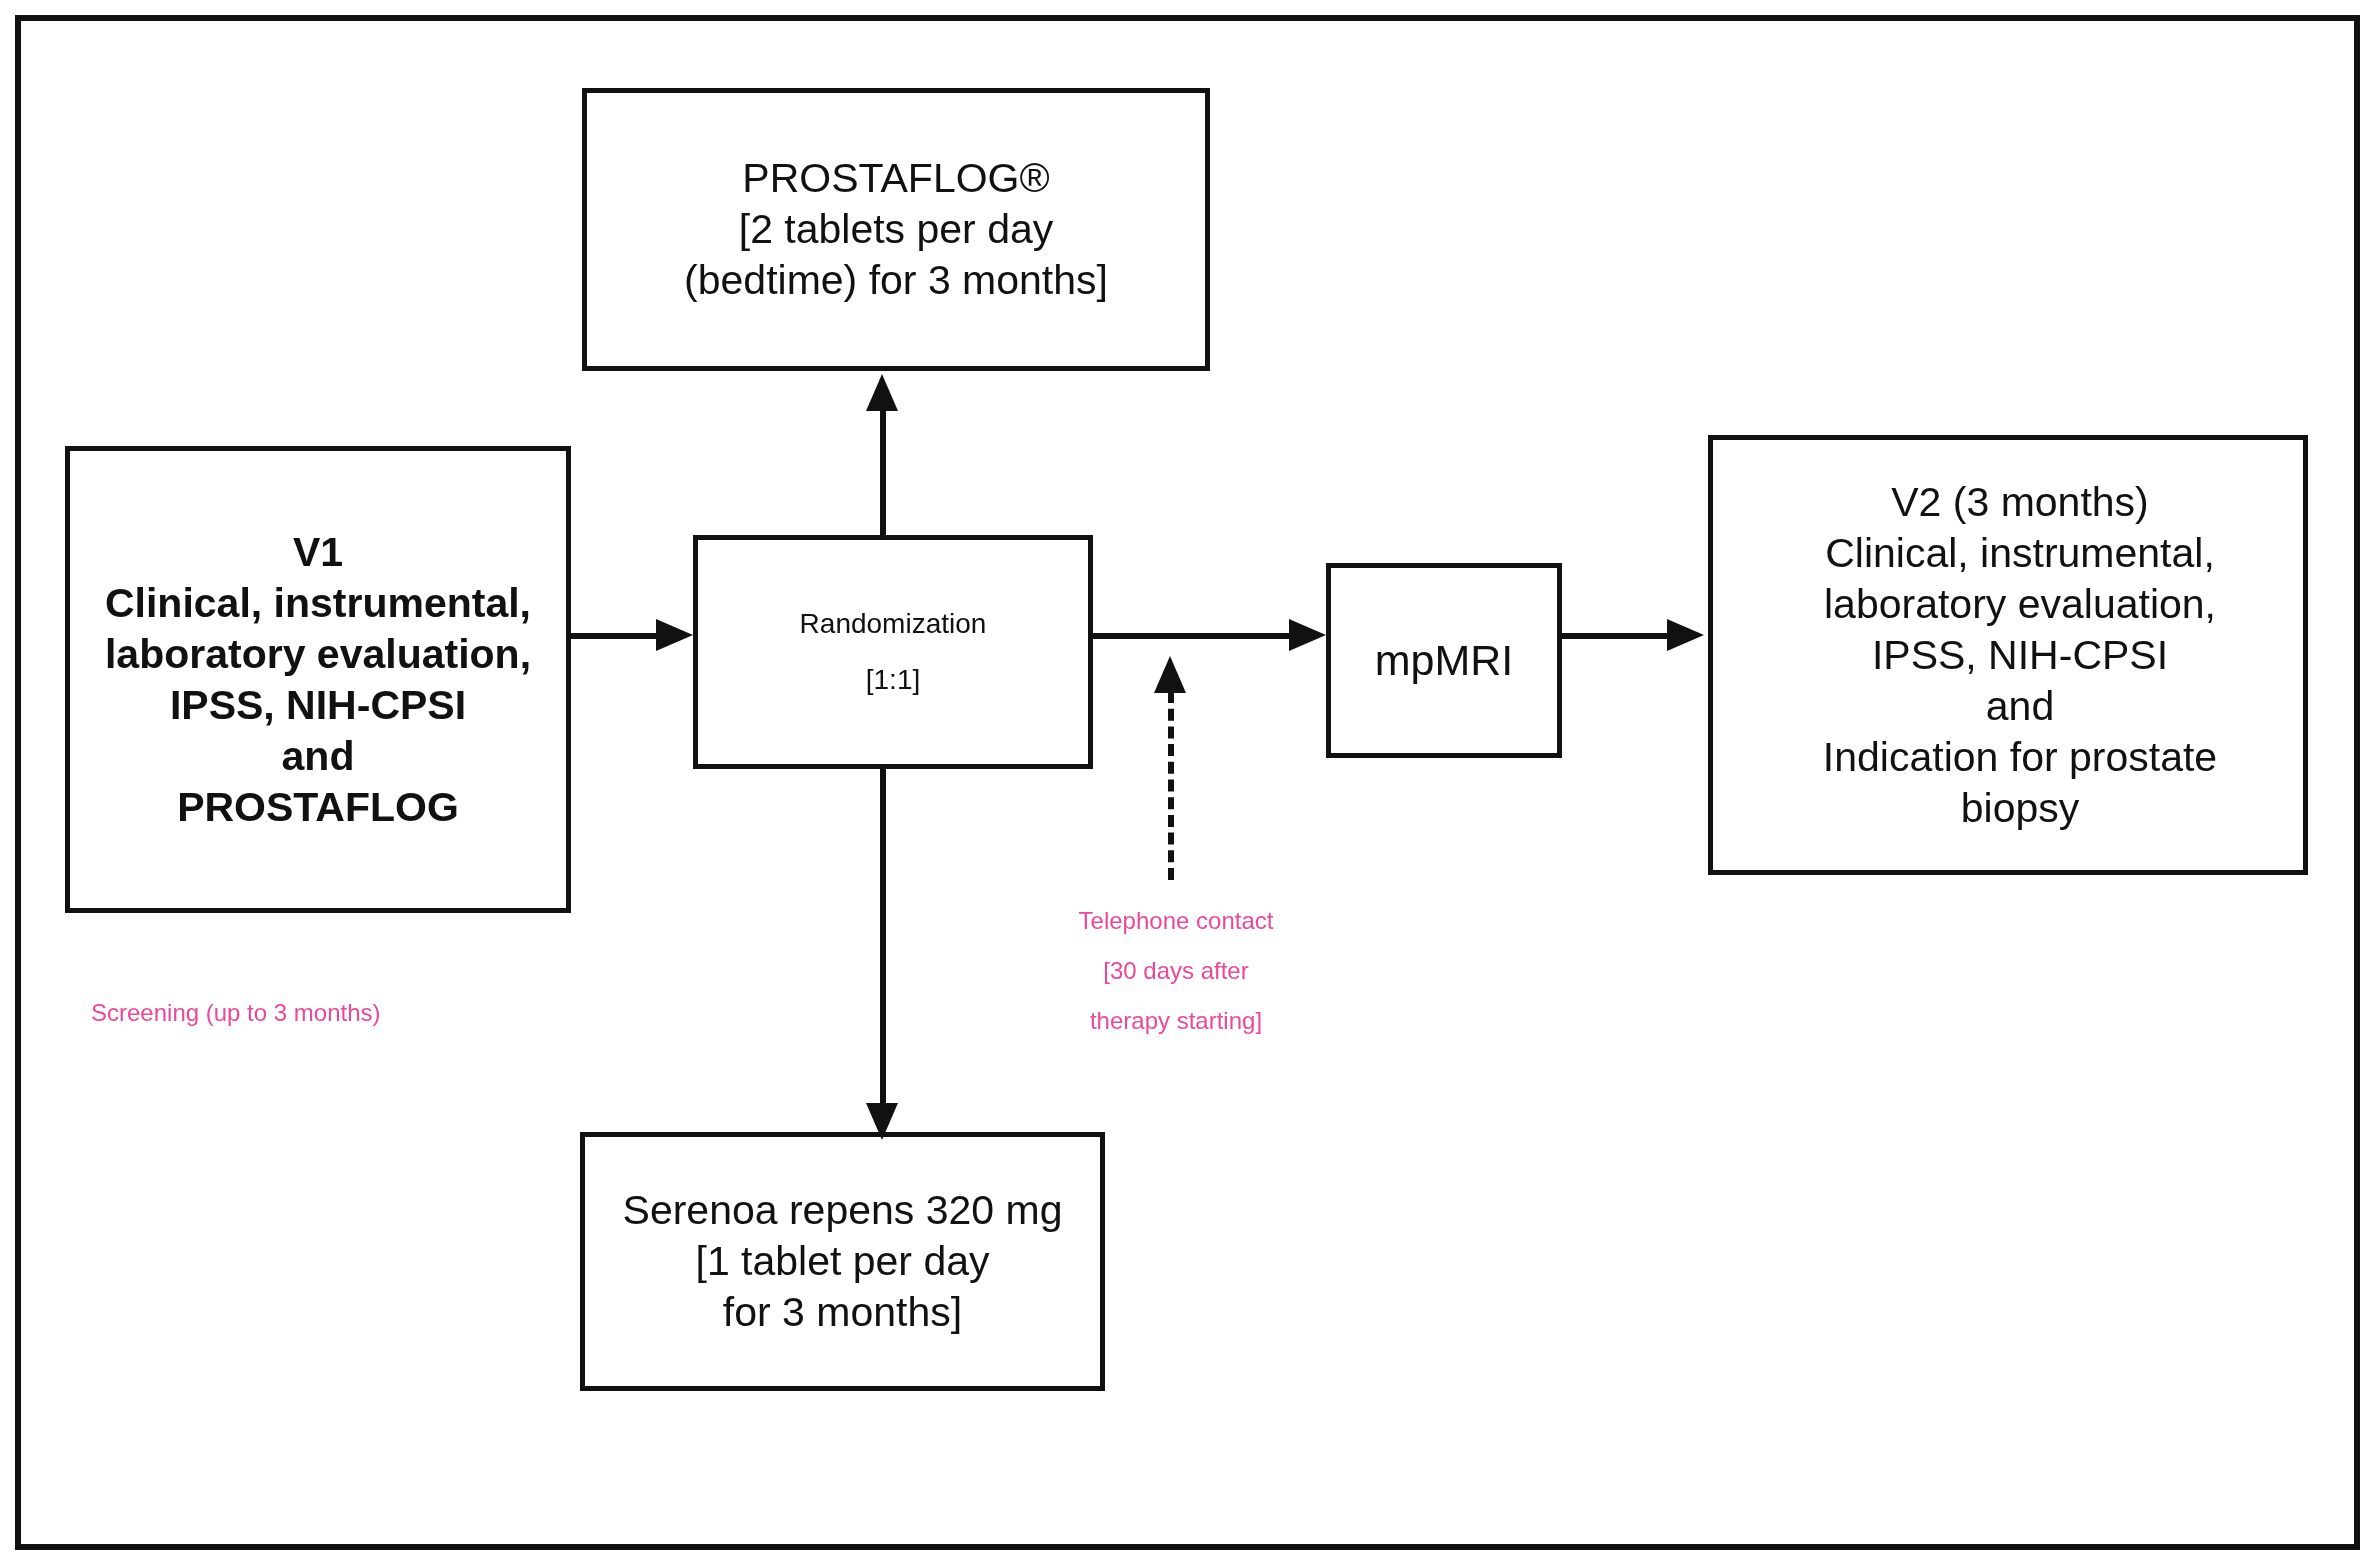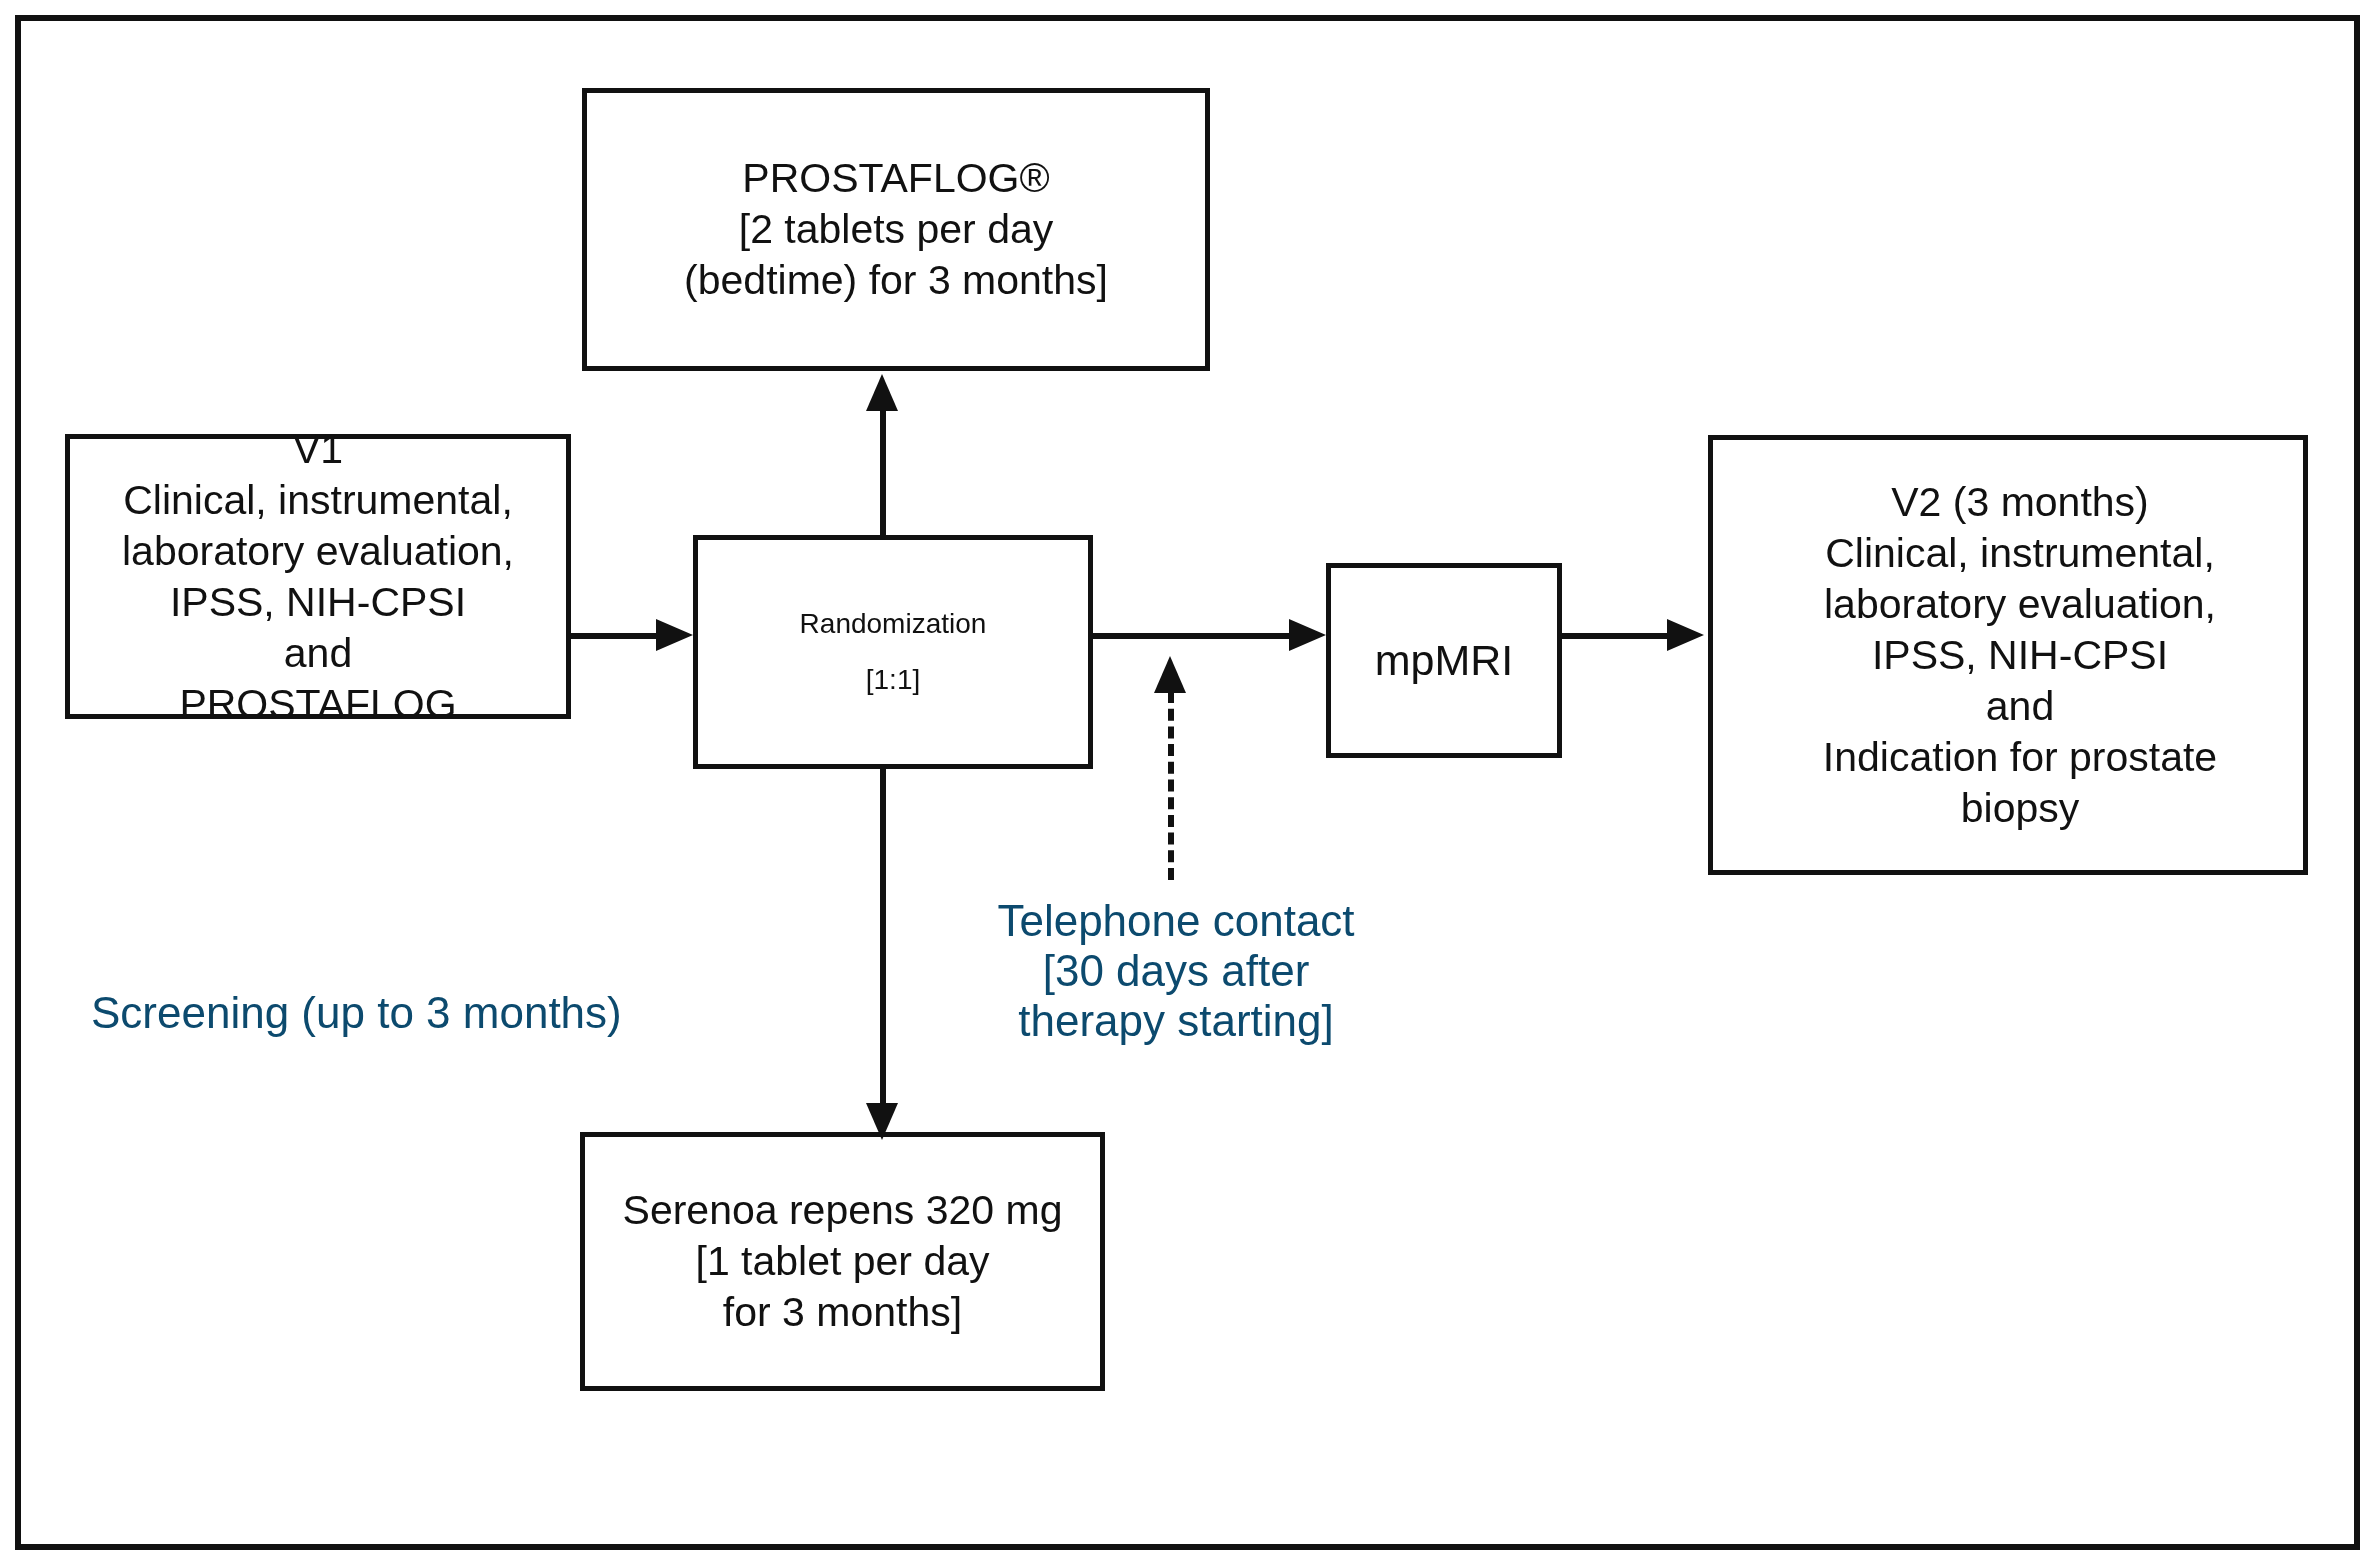--- a/index.html
+++ b/index.html
@@ -29,21 +29,21 @@
     text-align: center;
     font-size: 41px;
     line-height: 51px;
     color: #111111;
     box-sizing: border-box;
   }
   .box .ln { display: block; white-space: nowrap; }
 
   
   .box-prostaflog    { left: 582px;  top: 88px;  width: 628px; height: 283px; }
-  .box-v1            { left: 65px;   top: 434px;  width: 506px; height: 285px; }
+  .box-v1            { left: 65px;   top: 446px;  width: 506px; height: 467px; font-weight: bold; }
   .box-randomization { left: 693px;  top: 535px;  width: 400px; height: 234px; font-size: 28px; line-height: 56px; }
   .box-mpmri         { left: 1326px; top: 563px;  width: 236px; height: 195px; font-size: 43px; }
   .box-v2            { left: 1708px; top: 435px;  width: 600px; height: 440px; padding-left: 24px; }
   .box-serenoa       { left: 580px;  top: 1132px; width: 525px; height: 259px; }
 
   
   .hline, .vline { position: absolute; background: #111111; }
   .hline { height: 6px; }
   .vline { width: 6px; }
 
@@ -69,23 +69,23 @@
   .dashed-line {
     position: absolute;
     left: 1168px; top: 691px;
     height: 189px;
     width: 0;
     border-left: 6px dashed #111111;
   }
 
   .free-label {
     position: absolute;
-    font-size: 44px;
+    font-size: 24px;
     line-height: 50px;
-    color: #0c4a6e;
+    color: #ec4899;
   }
   .label-screening { left: 91px; top: 988px; white-space: nowrap; }
   .label-telephone { left: 982px; top: 896px; width: 388px; text-align: center; }
 </style>
 </head>
 <body>
 
 <div class="canvas">
 
   <div class="outer-border"></div>

